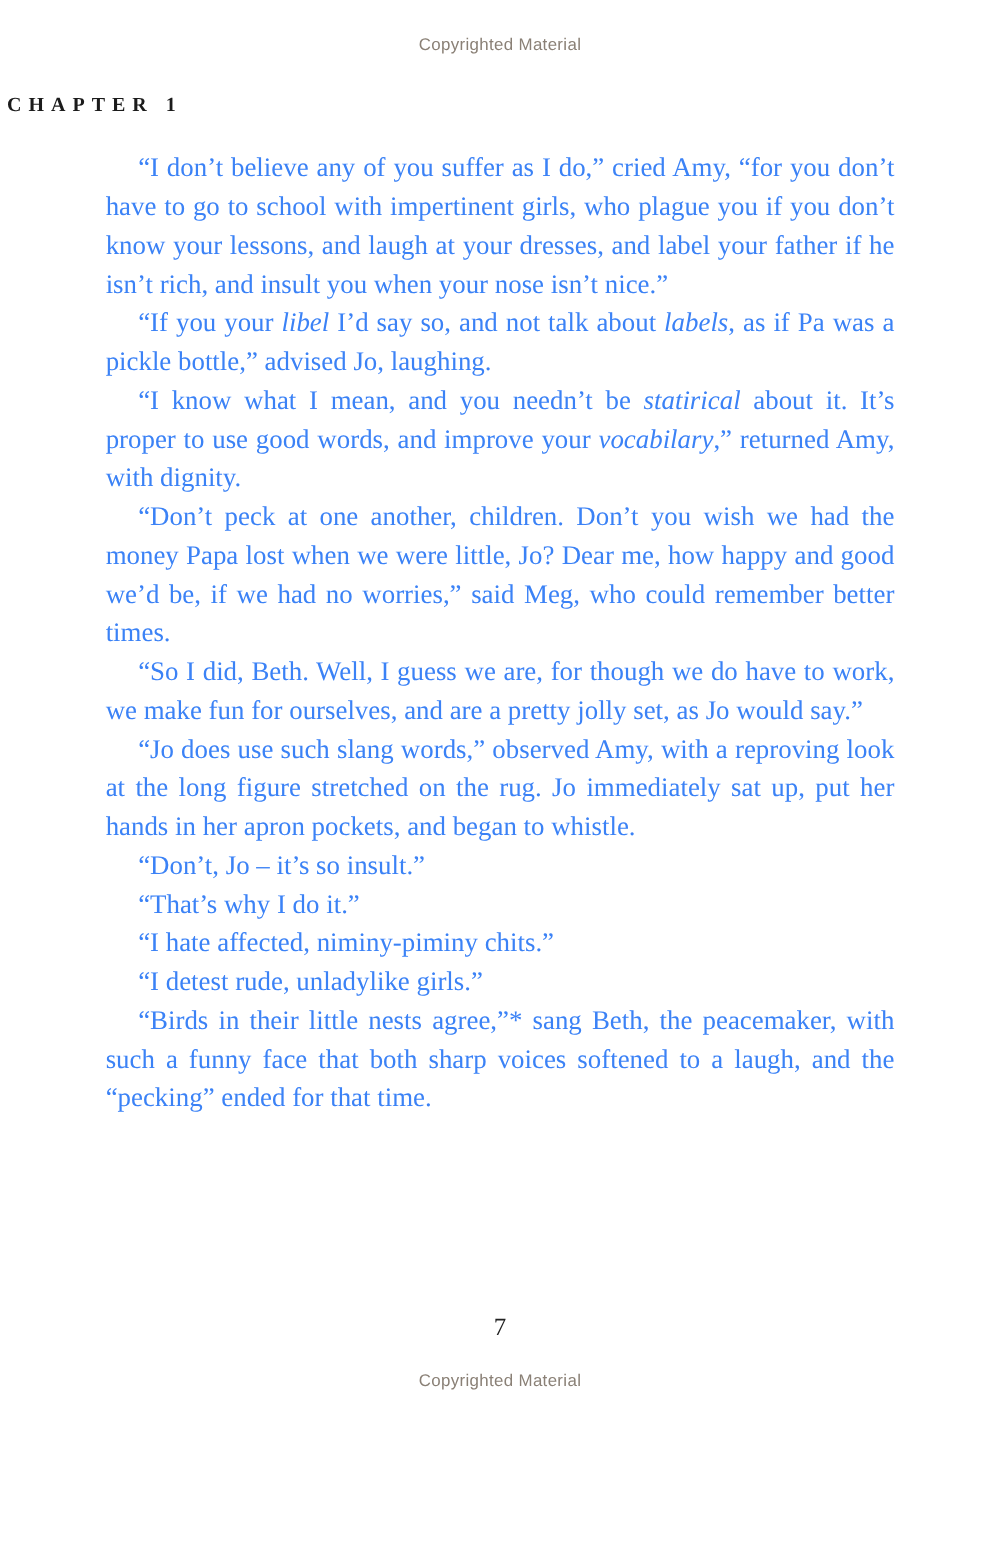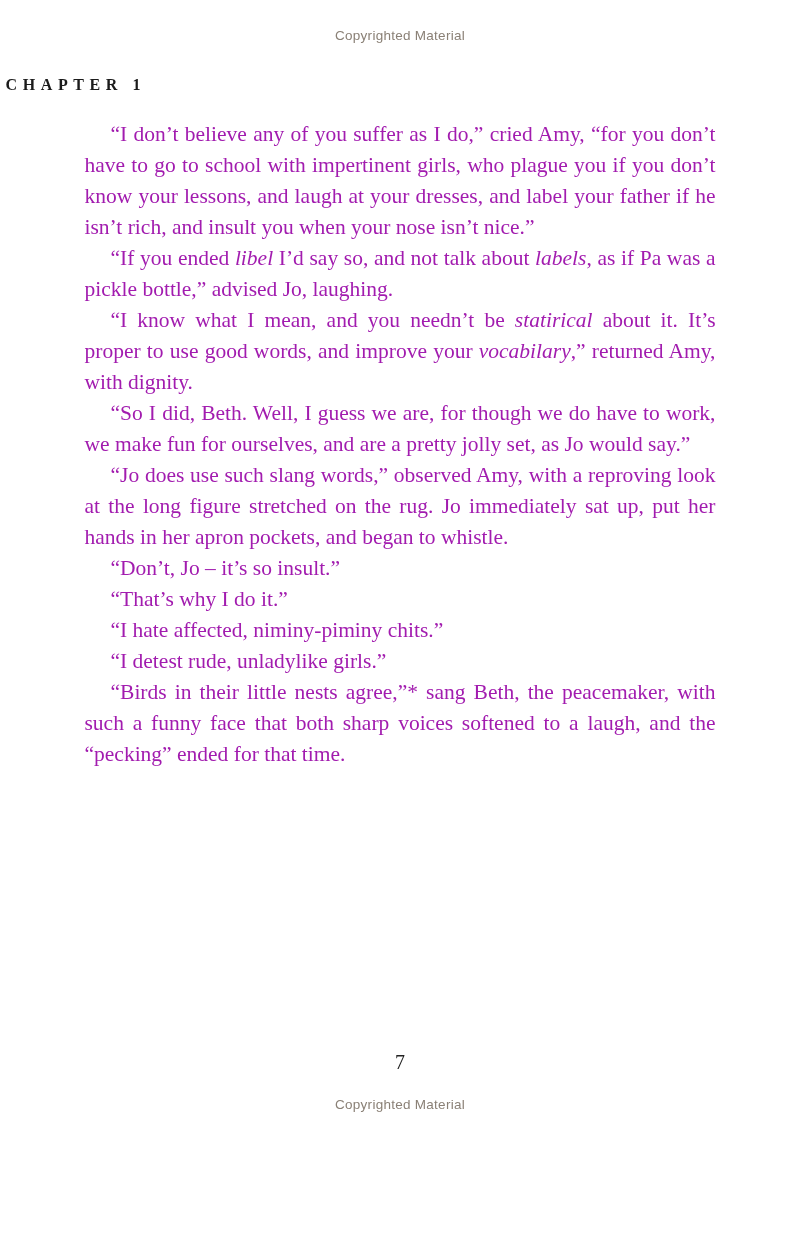--- a/index.html
+++ b/index.html
@@ -34,21 +34,21 @@
     margin: 33px 0 0 0;
     color: #1b1b1b;
     text-indent: 0.35em; 
   }
   .body-text {
     margin: 25px auto 0 auto;
     width: 631px;
     font-size: 21.5px;
     line-height: 31px;
     text-align: justify;
-    color: #a21caf;
+    color: #3b82f6;
   }
   .body-text p {
     margin: 0;
     padding: 0;
     text-indent: 26px;
   }
   .body-text em { font-style: italic; }
   .page-number {
     position: absolute;
     bottom: 60px;
@@ -64,22 +64,23 @@
 <body>
 
 <div class="page">
 
   <div class="copyright top">Copyrighted Material</div>
 
   <h1 class="chapter">CHAPTER 1</h1>
 
   <div class="body-text">
       <p><span>“I don’t believe any of you suffer as I do,” cried Amy, “for you don’t have to go to school with impertinent girls, who plague you if you don’t know your lessons, and laugh at your dresses, and label your father if he isn’t rich, and insult you when your nose isn’t nice.”</span></p>
-      <p><span>“If you ended </span><em>libel</em><span> I’d say so, and not talk about </span><em>labels</em><span>, as if Pa was a pickle bottle,” advised Jo, laughing.</span></p>
+      <p><span>“If you your </span><em>libel</em><span> I’d say so, and not talk about </span><em>labels</em><span>, as if Pa was a pickle bottle,” advised Jo, laughing.</span></p>
       <p><span>“I know what I mean, and you needn’t be </span><em>statirical</em><span> about it. It’s proper to use good words, and improve your </span><em>vocabilary</em><span>,” returned Amy, with dignity.</span></p>
+      <p><span>“Don’t peck at one another, children. Don’t you wish we had the money Papa lost when we were little, Jo? Dear me, how happy and good we’d be, if we had no worries,” said Meg, who could remember better times.</span></p>
       <p><span>“So I did, Beth. Well, I guess we are, for though we do have to work, we make fun for ourselves, and are a pretty jolly set, as Jo would say.”</span></p>
       <p><span>“Jo does use such slang words,” observed Amy, with a reproving look at the long figure stretched on the rug. Jo immediately sat up, put her hands in her apron pockets, and began to whistle.</span></p>
       <p><span>“Don’t, Jo – it’s so insult.”</span></p>
       <p><span>“That’s why I do it.”</span></p>
       <p><span>“I hate affected, niminy-piminy chits.”</span></p>
       <p><span>“I detest rude, unladylike girls.”</span></p>
       <p><span>“Birds in their little nests agree,”* sang Beth, the peacemaker, with such a funny face that both sharp voices softened to a laugh, and the “pecking” ended for that time.</span></p>
     </div>
 
   <div class="page-number">7</div>

